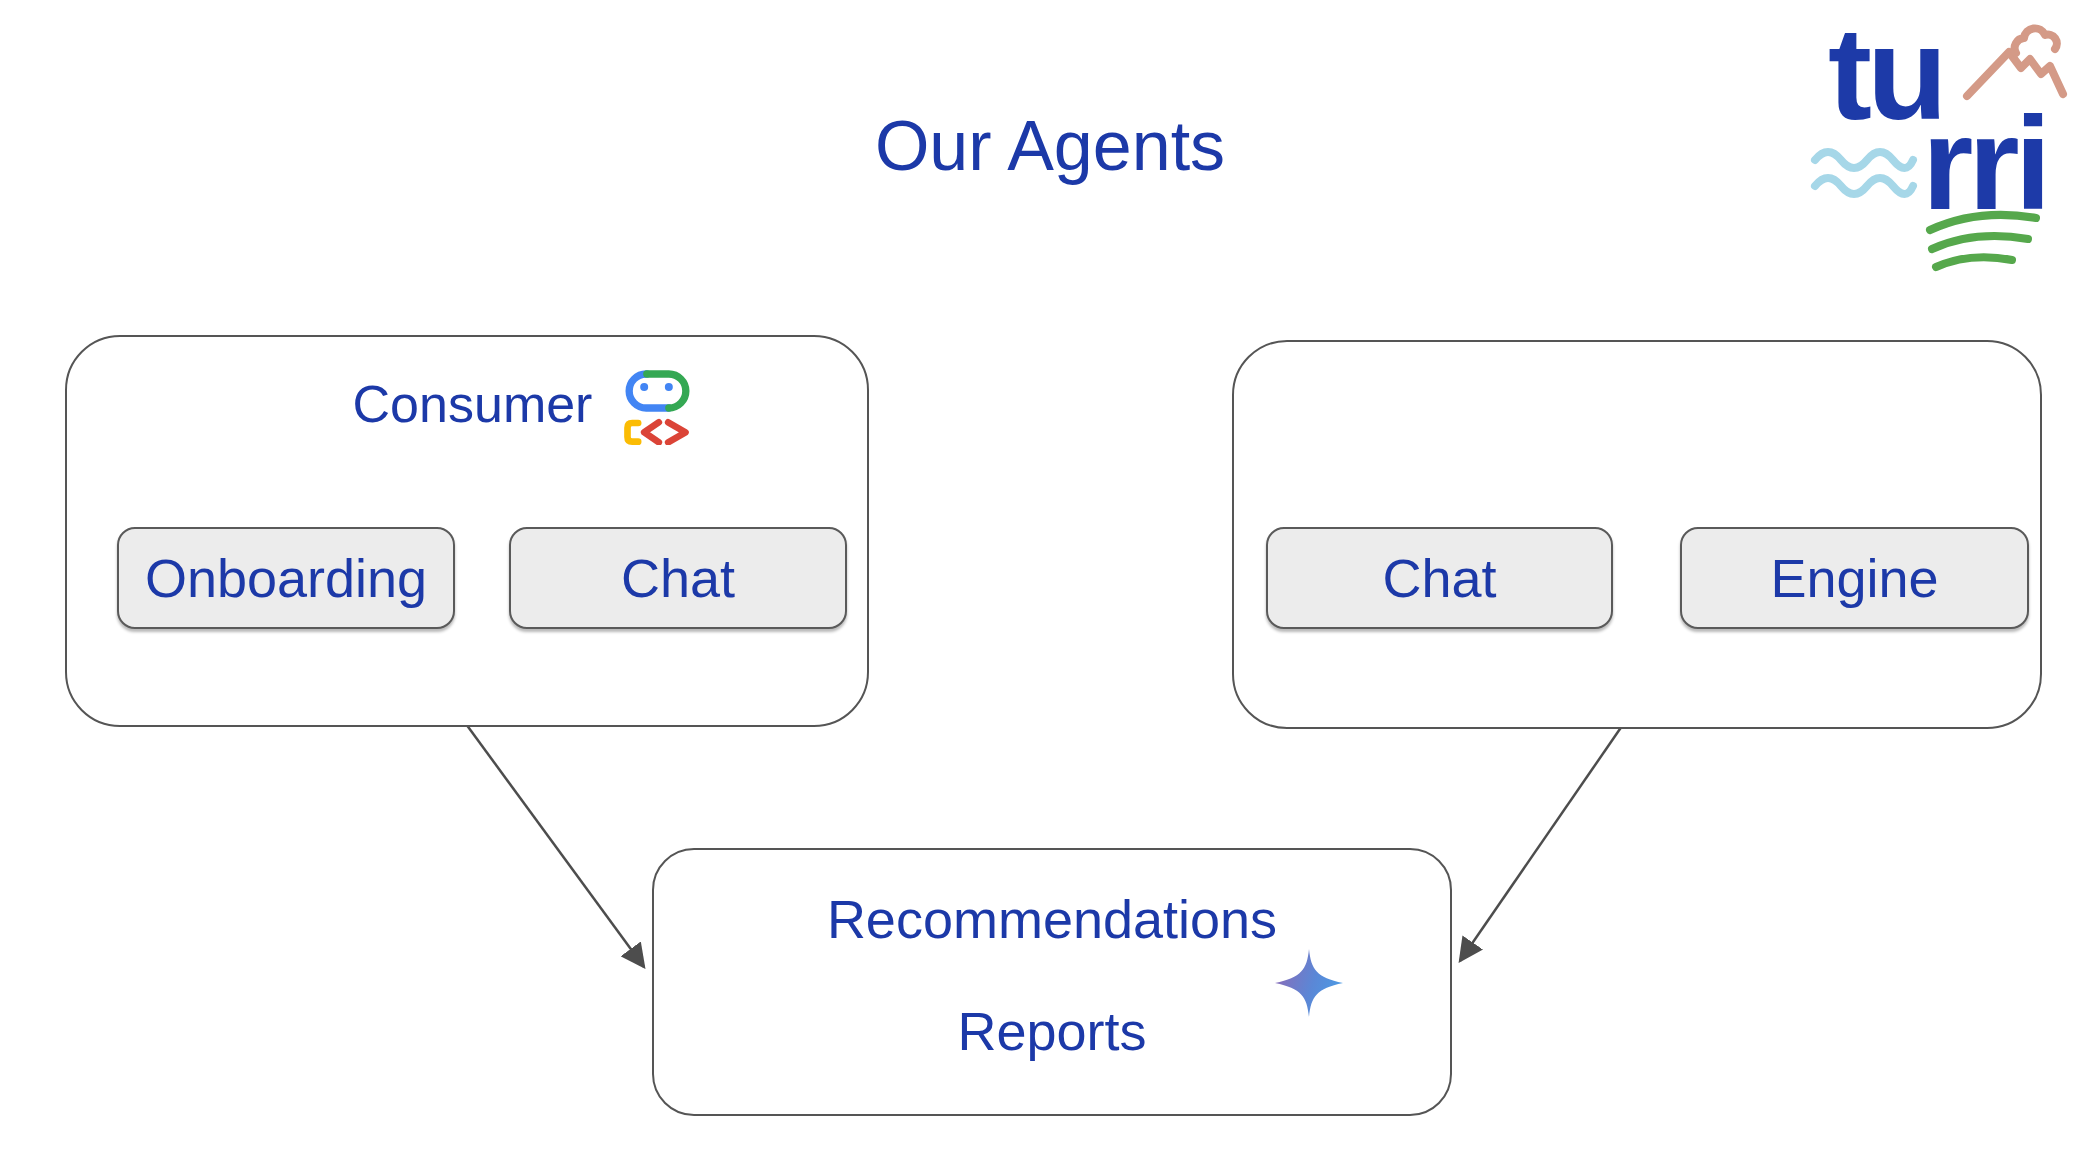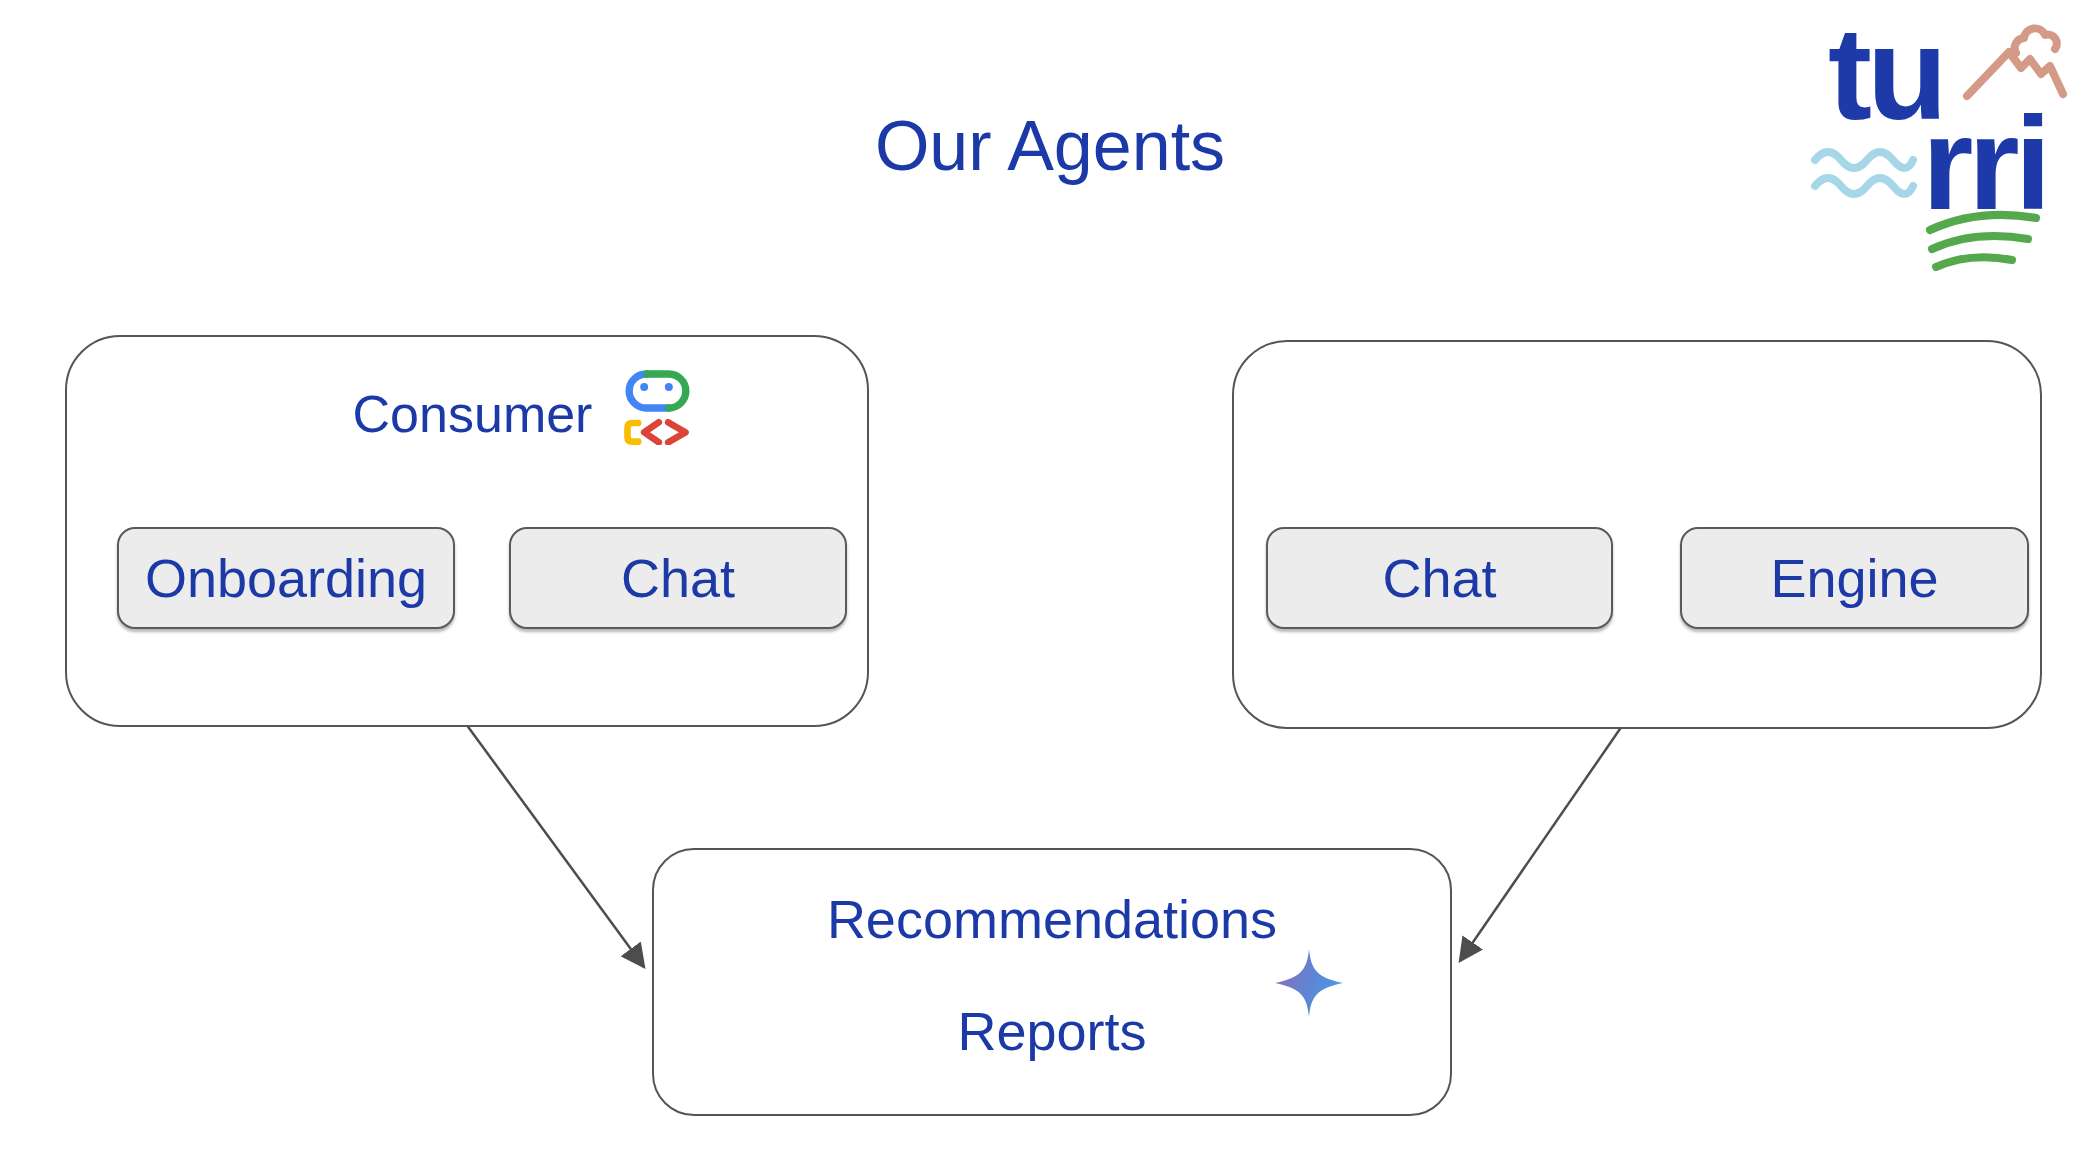--- a/index.html
+++ b/index.html
@@ -47,21 +47,21 @@
   }
   .box-consumer { left: 65px;   top: 335px; width: 800px; height: 388px; }
   .box-producer { left: 1232px; top: 340px; width: 806px; height: 385px; }
 
   .agent-header {
     position: absolute;
     left: 0; top: 32px;
     width: 100%;
     display: flex;
     justify-content: center;
-    align-items: flex-end;
+    align-items: flex-start;
     gap: 32px;
     transform: translateX(55px);
   }
   .agent-label {
     font-size: 52px;
     line-height: 1.15;
     color: #1c39a8;
     margin-top: 6px;
   }
   .robot-icon { width: 67px; height: 76px; flex: 0 0 auto; }

